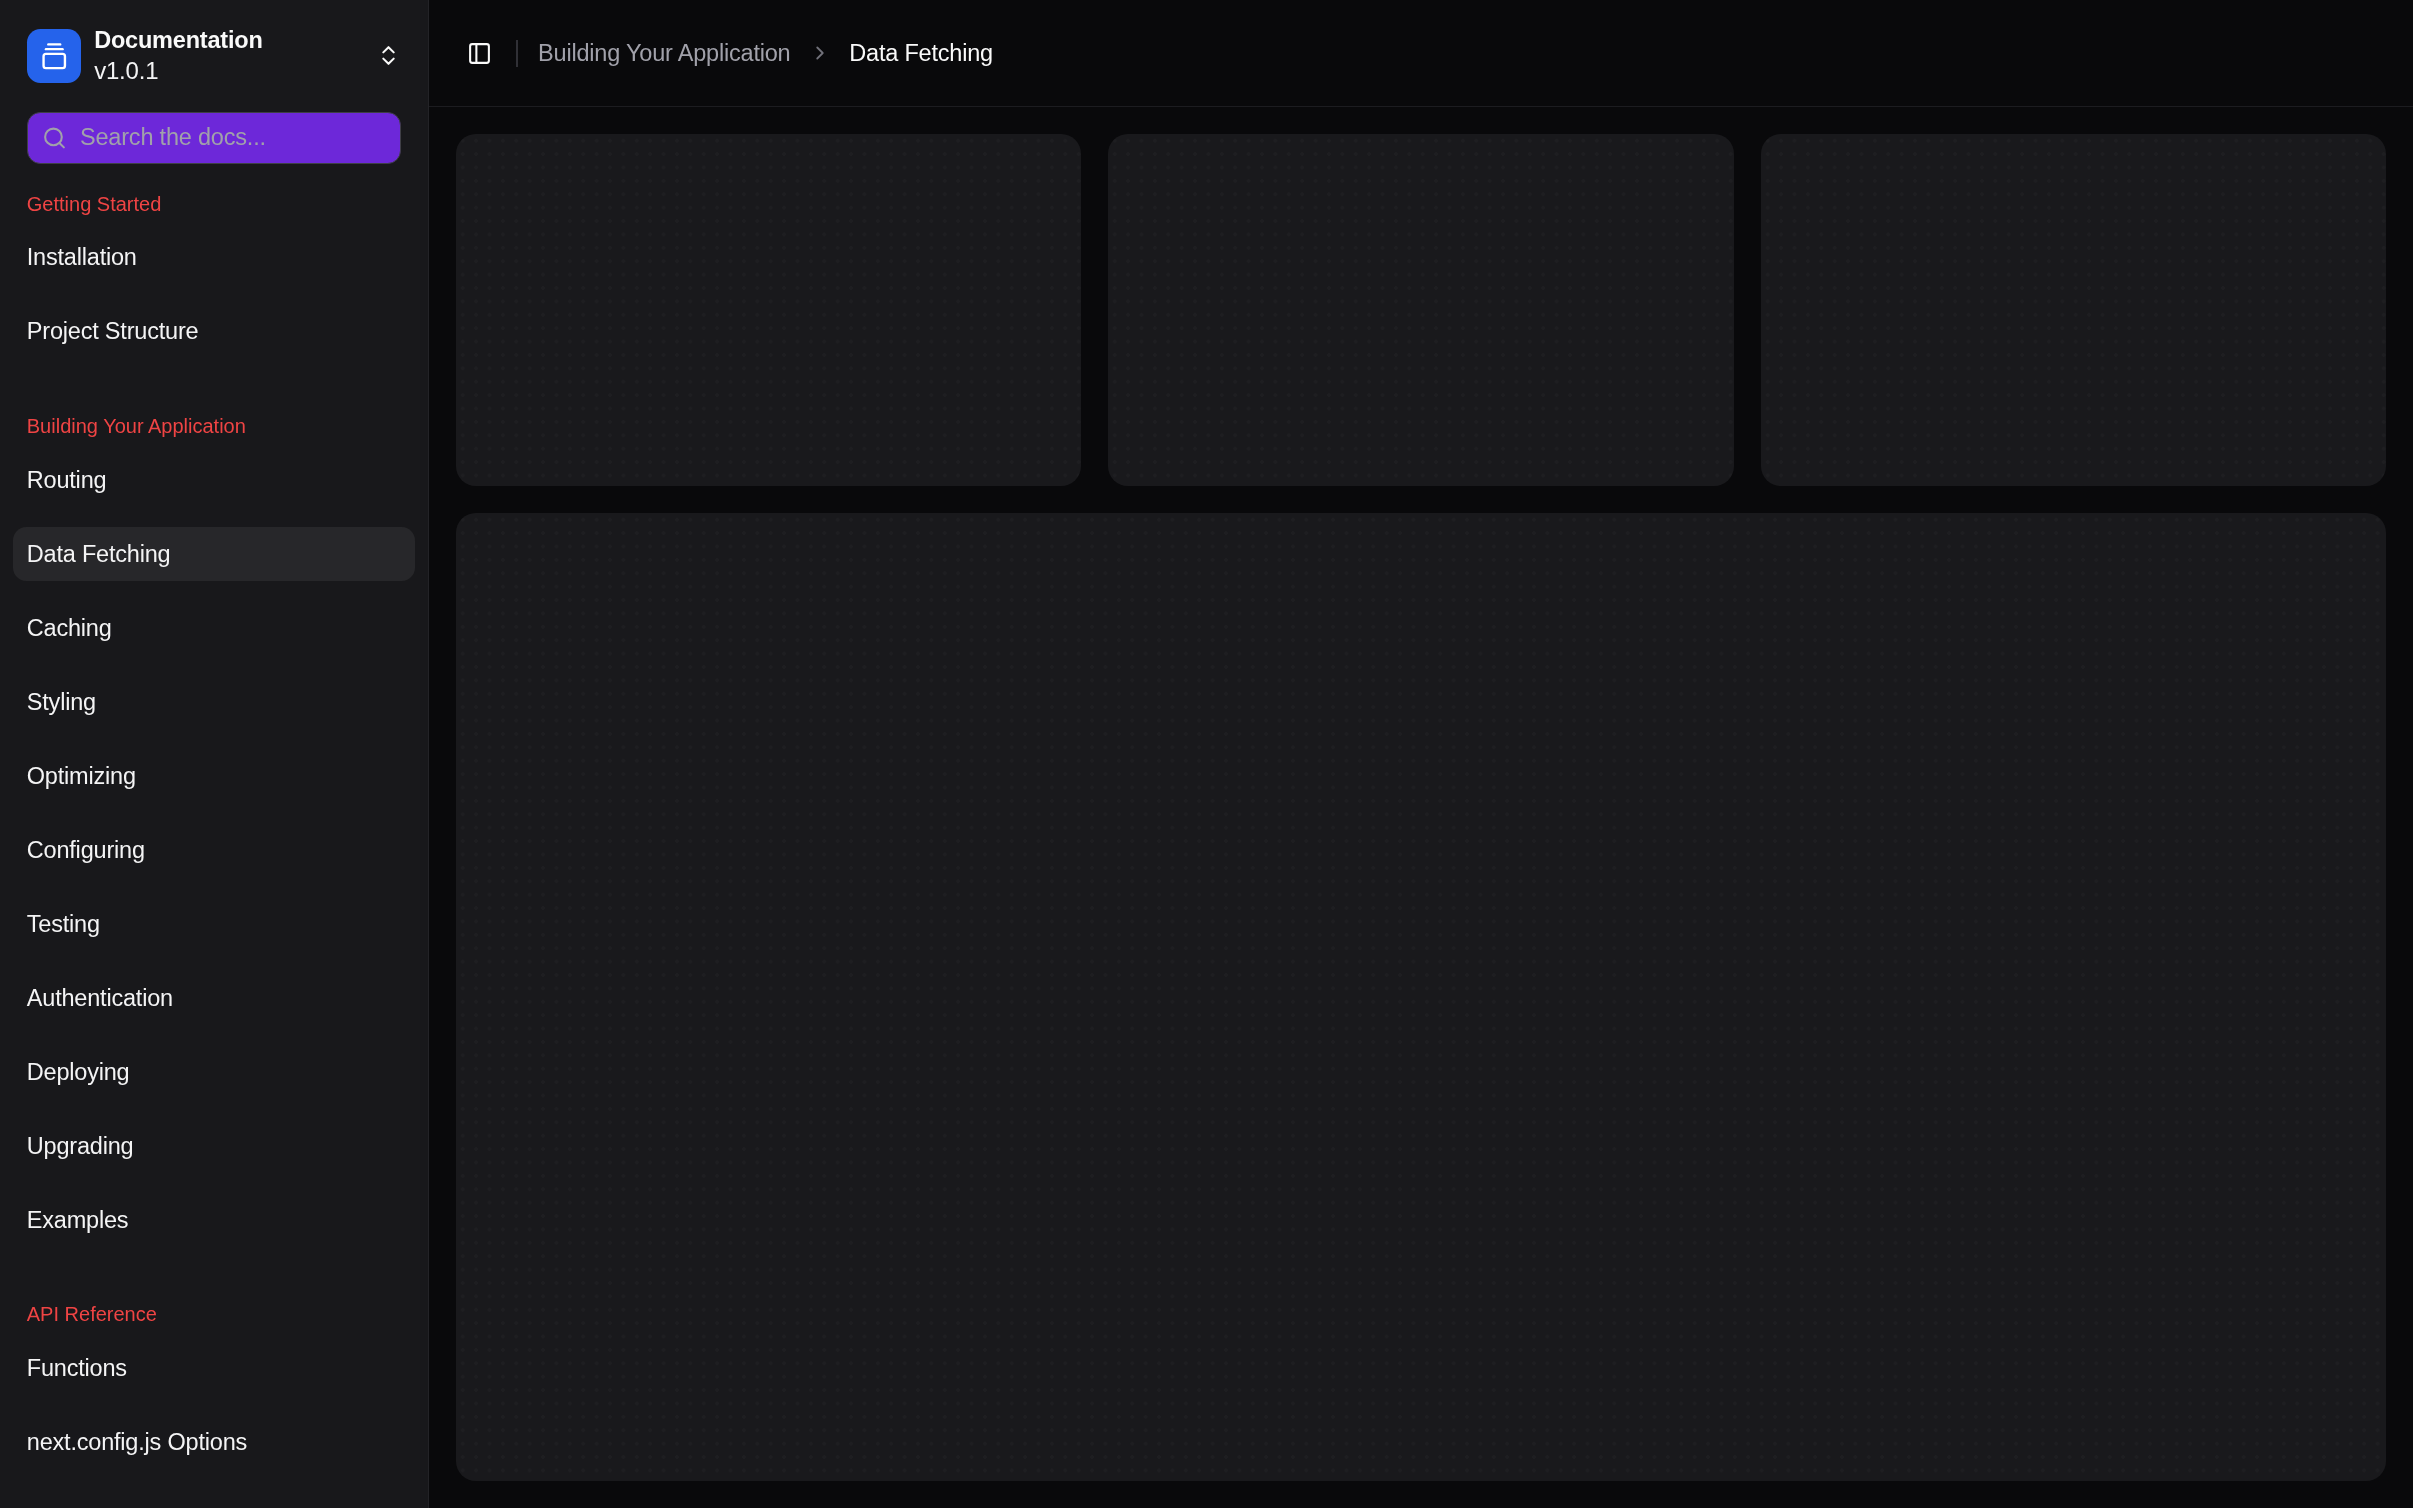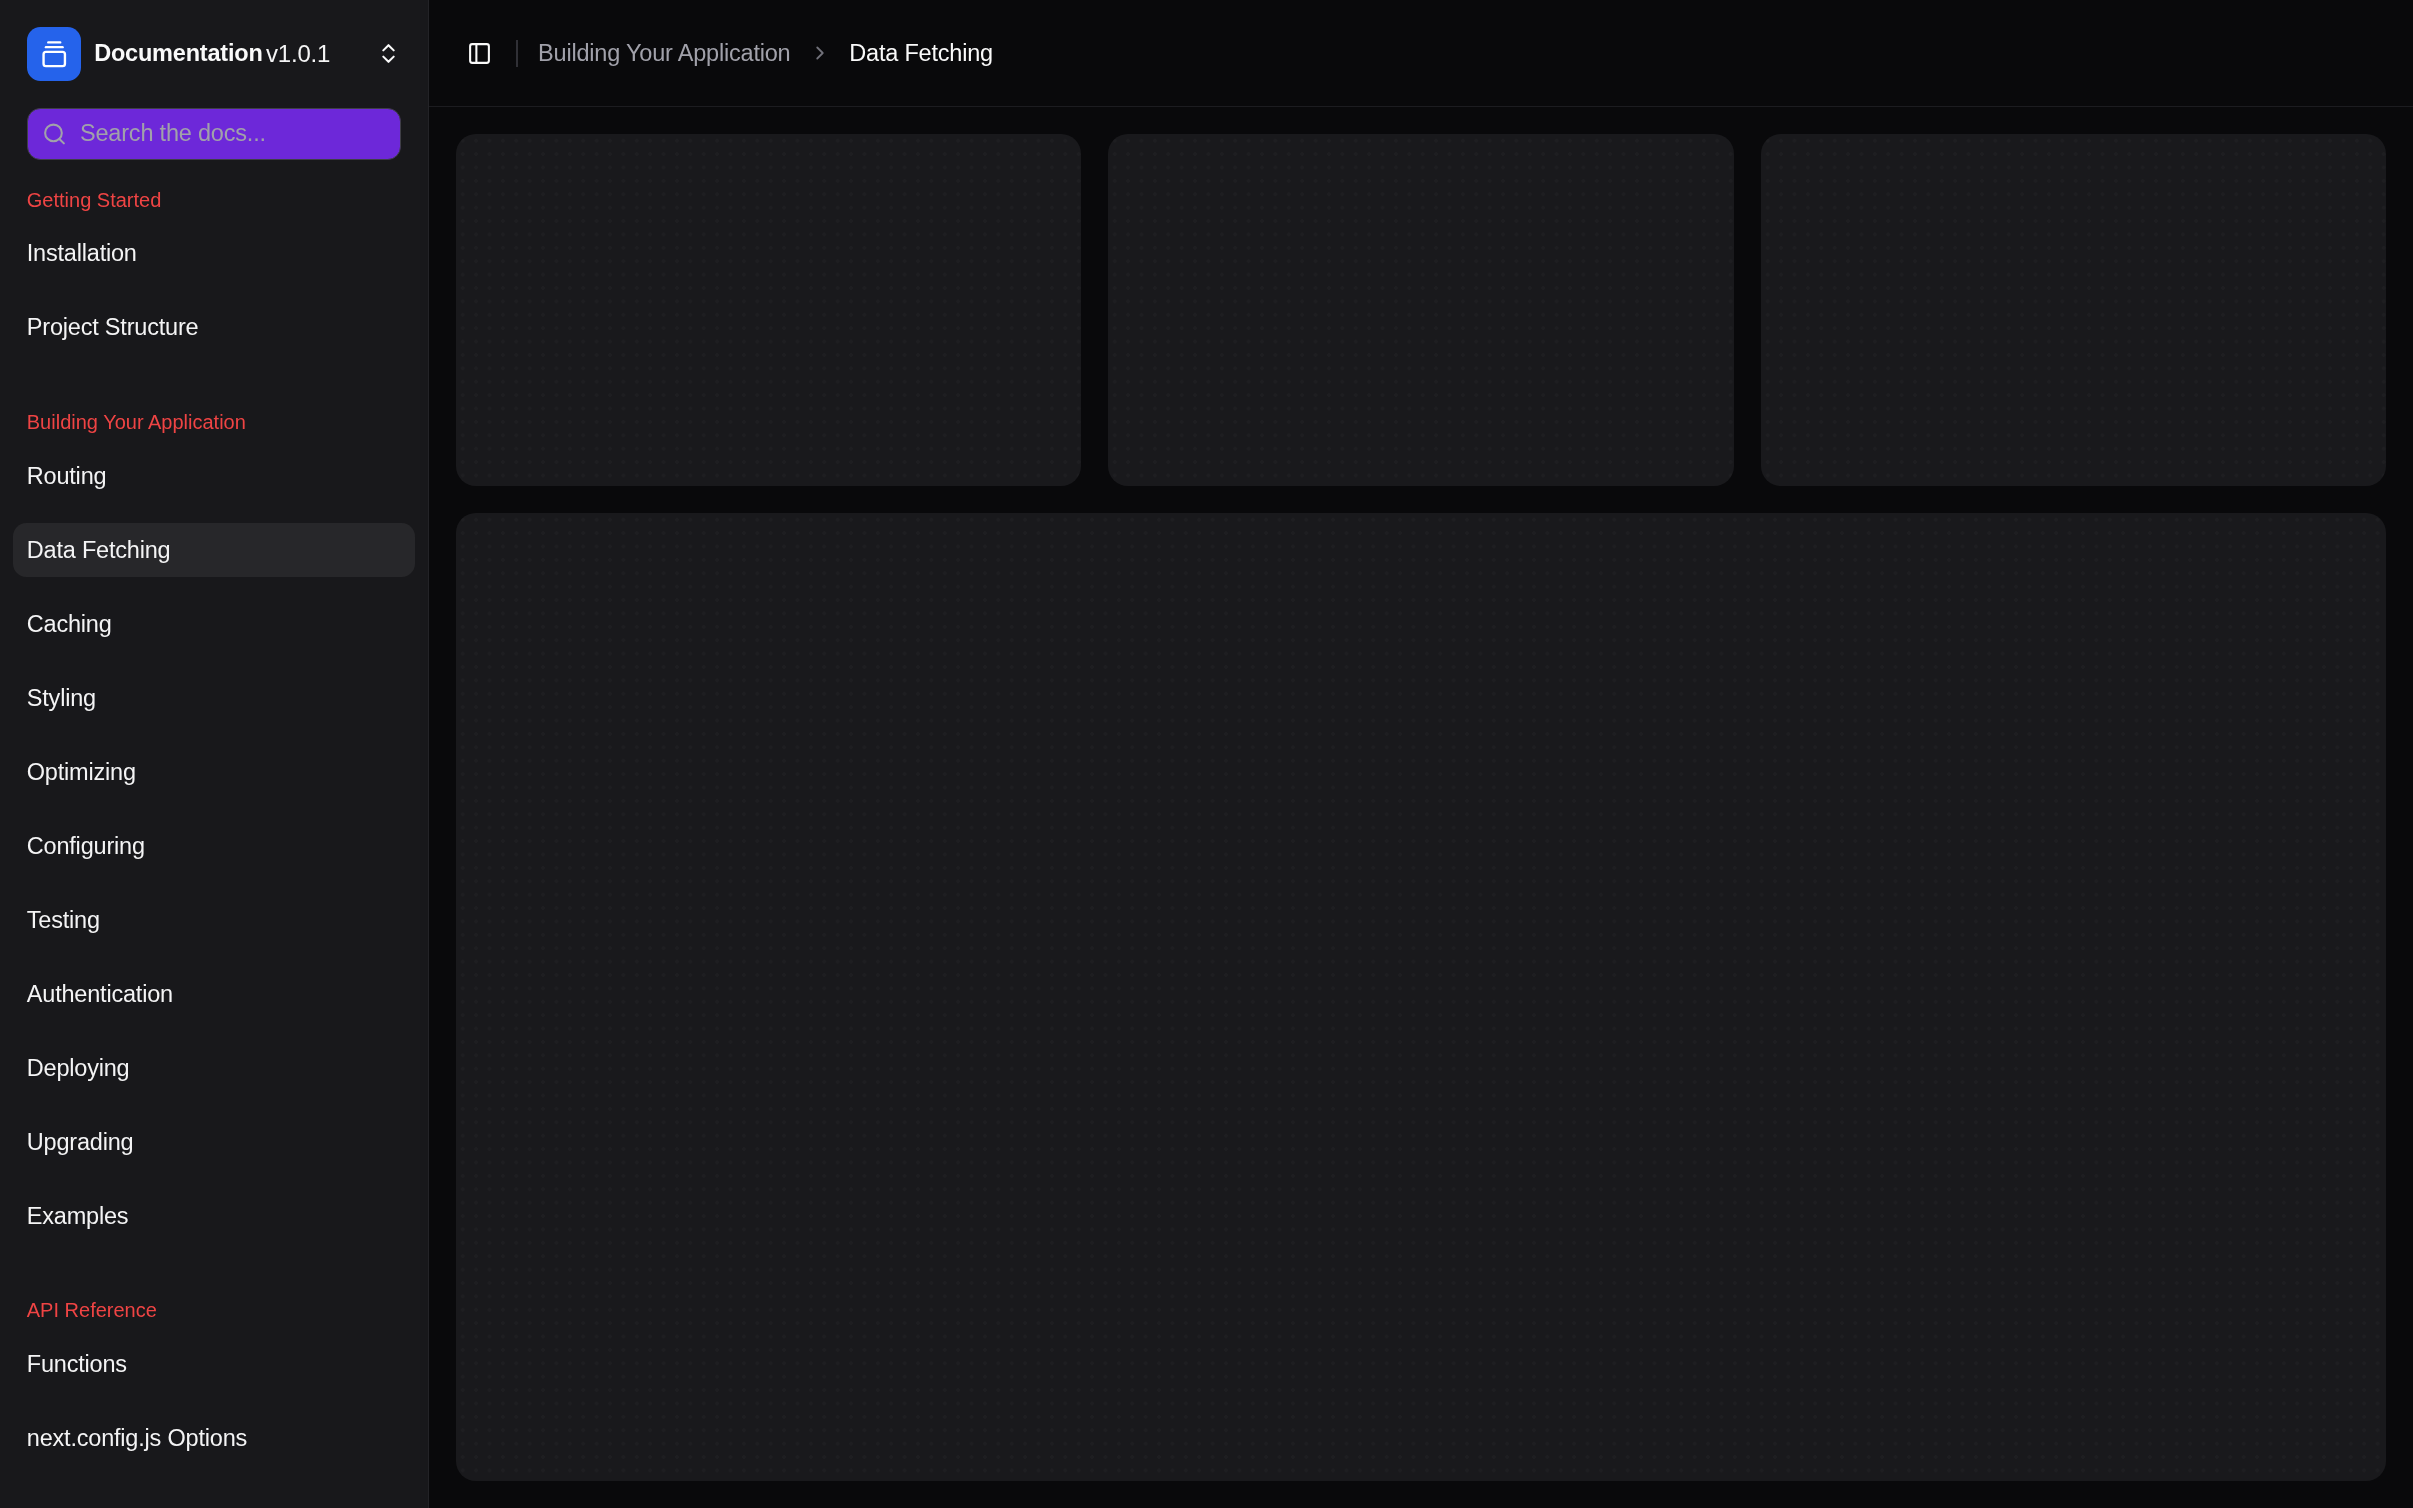--- a/index.html
+++ b/index.html
@@ -25,21 +25,21 @@
     display: flex; align-items: center; gap: 13.4px;
     padding: 13.4px; border-radius: 13.4px; cursor: pointer;
   }
   .app-logo {
     width: 54px; height: 54px; border-radius: 13.4px;
     background: #2563eb; color: #ffffff;
     display: flex; align-items: center; justify-content: center;
     flex: none;
   }
   .app-logo svg { width: 28.5px; height: 28.5px; }
-  .app-text { flex: 1; display: flex; flex-direction: row; gap: 3.4px; line-height: 1.15; }
+  .app-text { flex: 1; display: flex; flex-direction: column; gap: 3.4px; line-height: 1.15; }
   .app-name { font-size: 23.5px; font-weight: 700; }
   .app-version { font-size: 24px; font-weight: 400; color: #f4f4f5; }
   .chevrons-icon { color: #fafafa; flex: none; display: flex; }
   .chevrons-icon svg { width: 25px; height: 25px; }
 
   .search-wrap { margin: 13.4px 27px 0; position: relative; }
   .search-input {
     width: 100%; height: 52px;
     background: #6d28d9;
     border: 1.7px solid #3f3f46;

